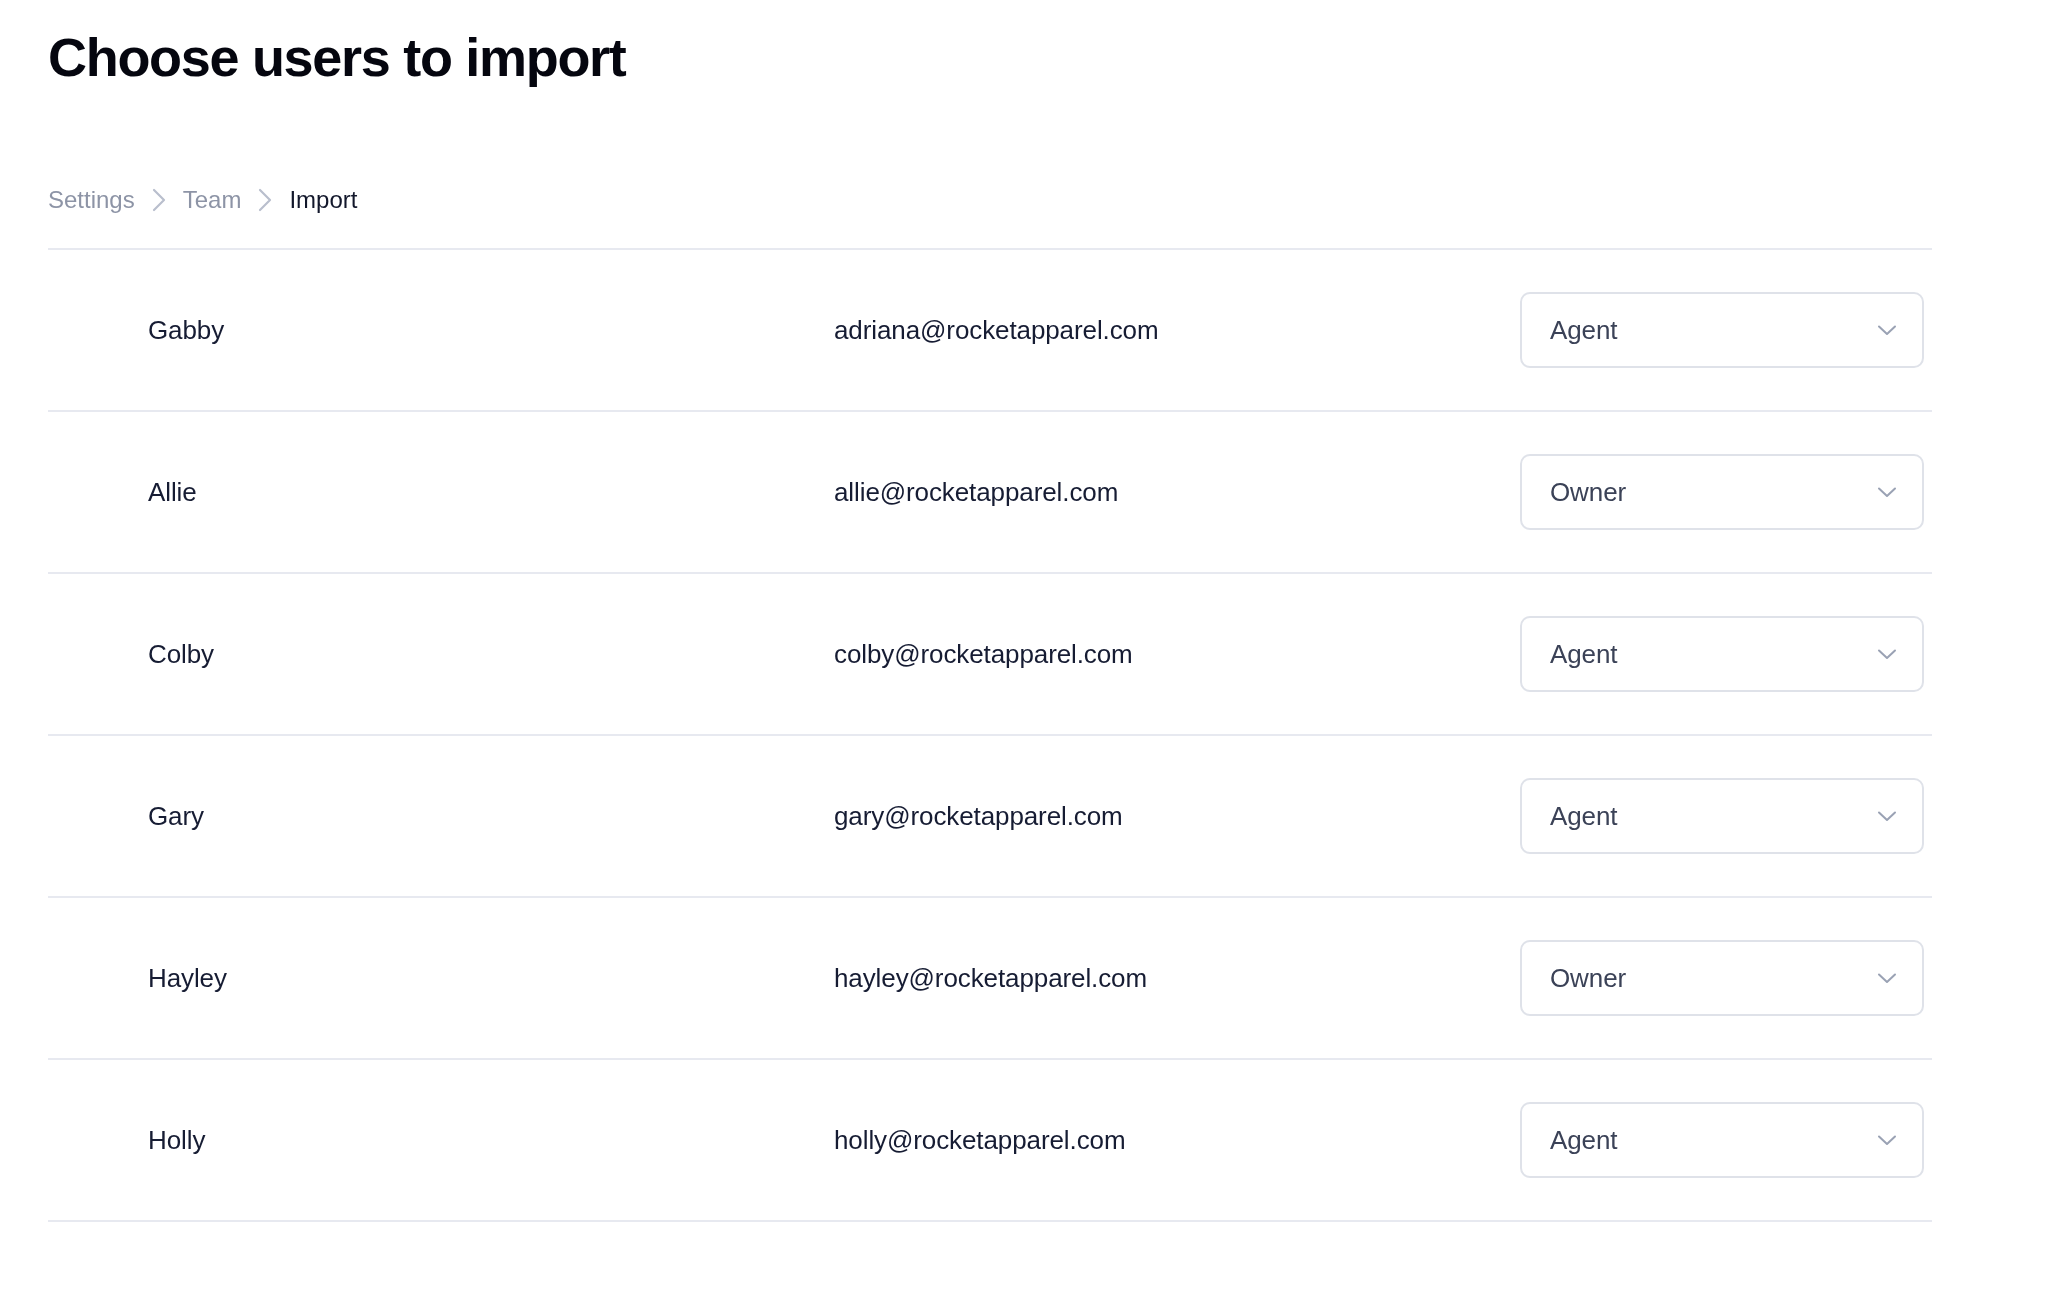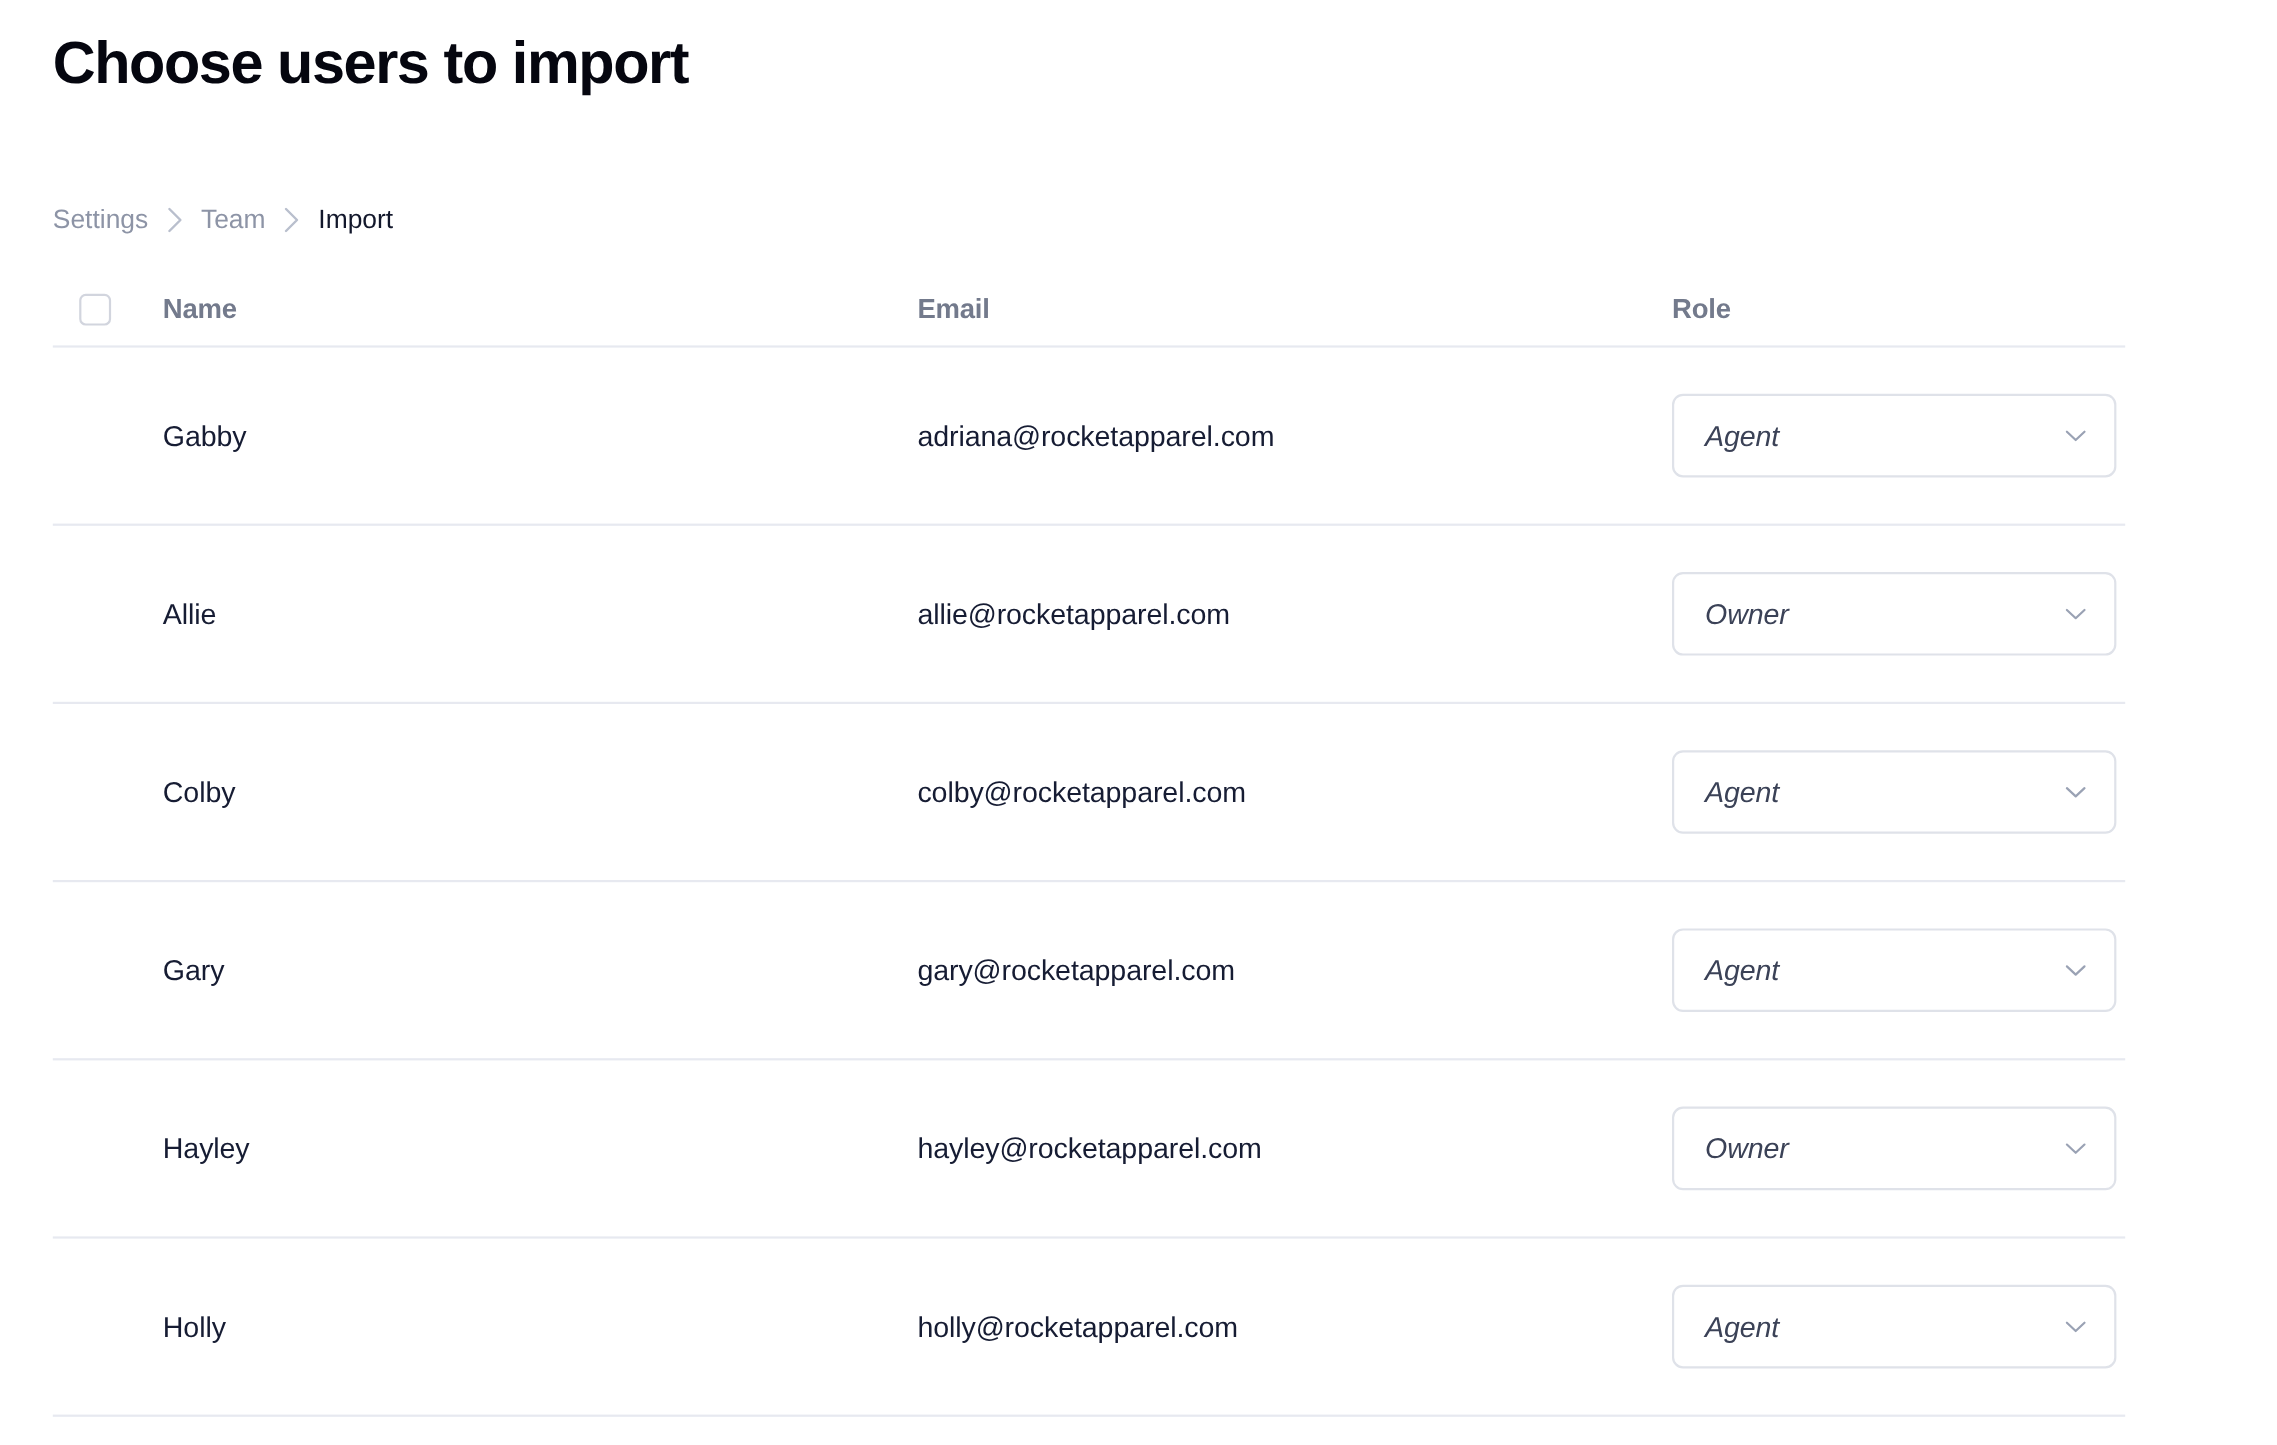--- a/index.html
+++ b/index.html
@@ -147,21 +147,20 @@
     align-items: center;
     padding: 0 22px 0 28px;
     cursor: pointer;
   }
   .select-value {
     font-size: 26px;
     line-height: 32px;
     color: #3b4257;
     letter-spacing: -0.1px;
     flex: 1 1 auto;
-    font-style: italic;
   }
   .chevron {
     flex: 0 0 auto;
     width: 26px;
     height: 26px;
     display: flex;
     align-items: center;
     justify-content: center;
     color: #9aa2b4;
   }
@@ -185,34 +184,20 @@
     <span class="crumb-sep">
       <svg width="20" height="26" viewBox="0 0 20 26" fill="none" aria-hidden="true">
         <path d="M5 3 L15 13 L5 23" stroke="currentColor" stroke-width="2.2" stroke-linecap="round" stroke-linejoin="round"></path>
       </svg>
     </span>
     <span class="crumb current">Import</span>
   </nav>
 
   <div class="table">
 
-    <div class="thead">
-      <div class="col-check">
-        <span class="checkbox"></span>
-      </div>
-      <div class="col-name">
-        <span class="th">Name</span>
-      </div>
-      <div class="col-email">
-        <span class="th">Email</span>
-      </div>
-      <div class="col-role">
-        <span class="th">Role</span>
-      </div>
-    </div>
 
     <div class="divider"></div>
 
     <div class="row">
       <div class="col-check"></div>
       <div class="col-name">
         <span class="cell-text">Gabby</span>
       </div>
       <div class="col-email">
         <span class="cell-text">adriana@rocketapparel.com</span>

